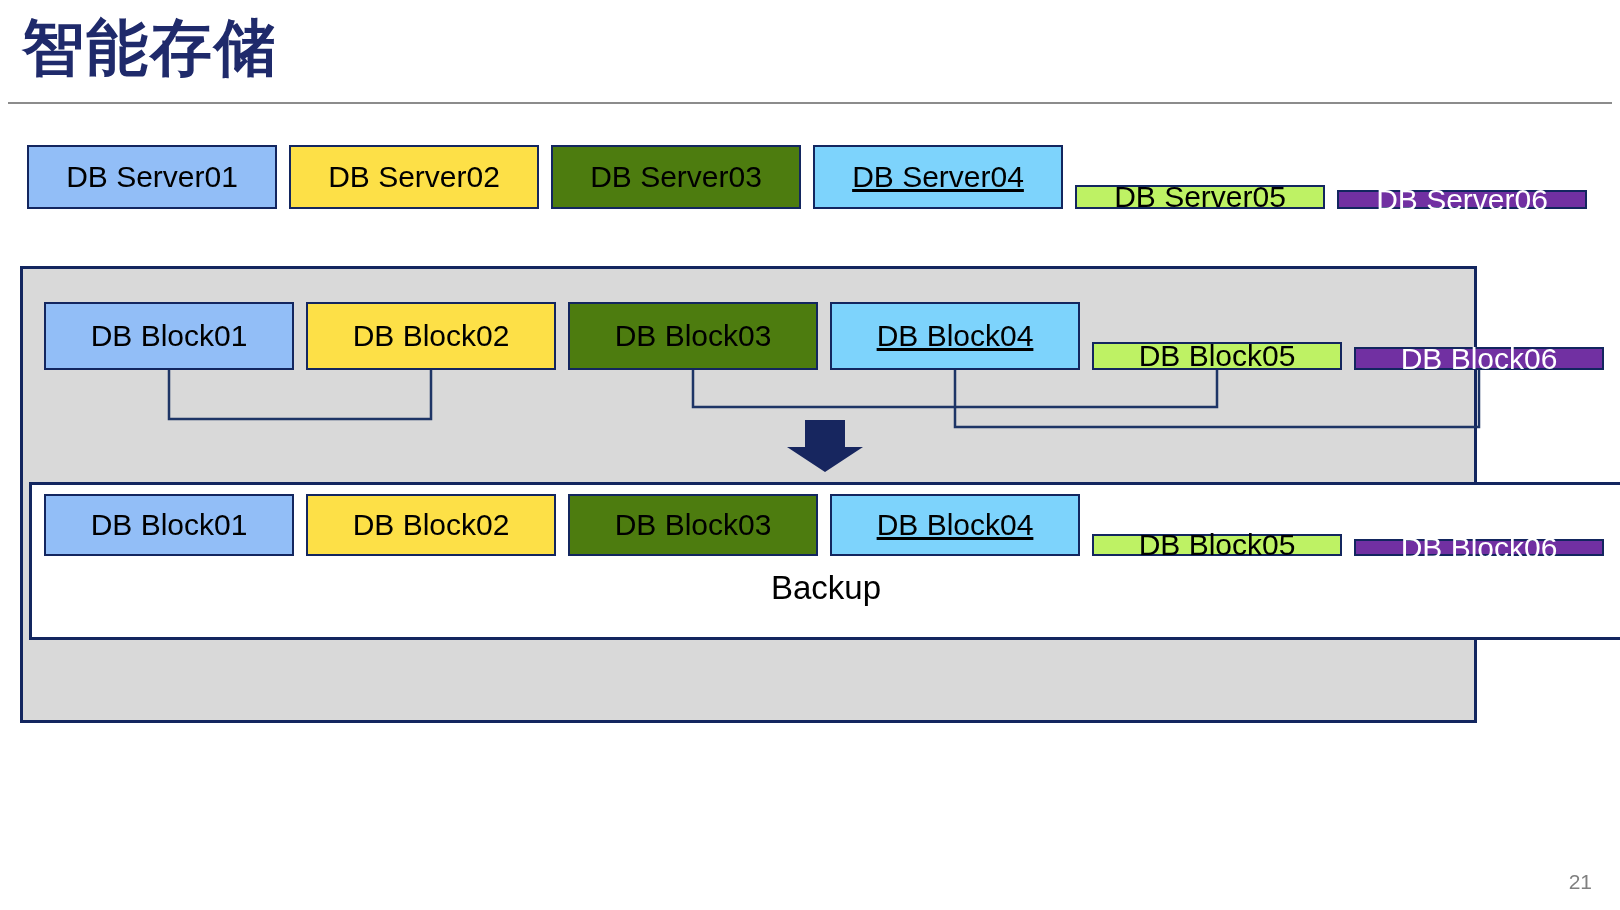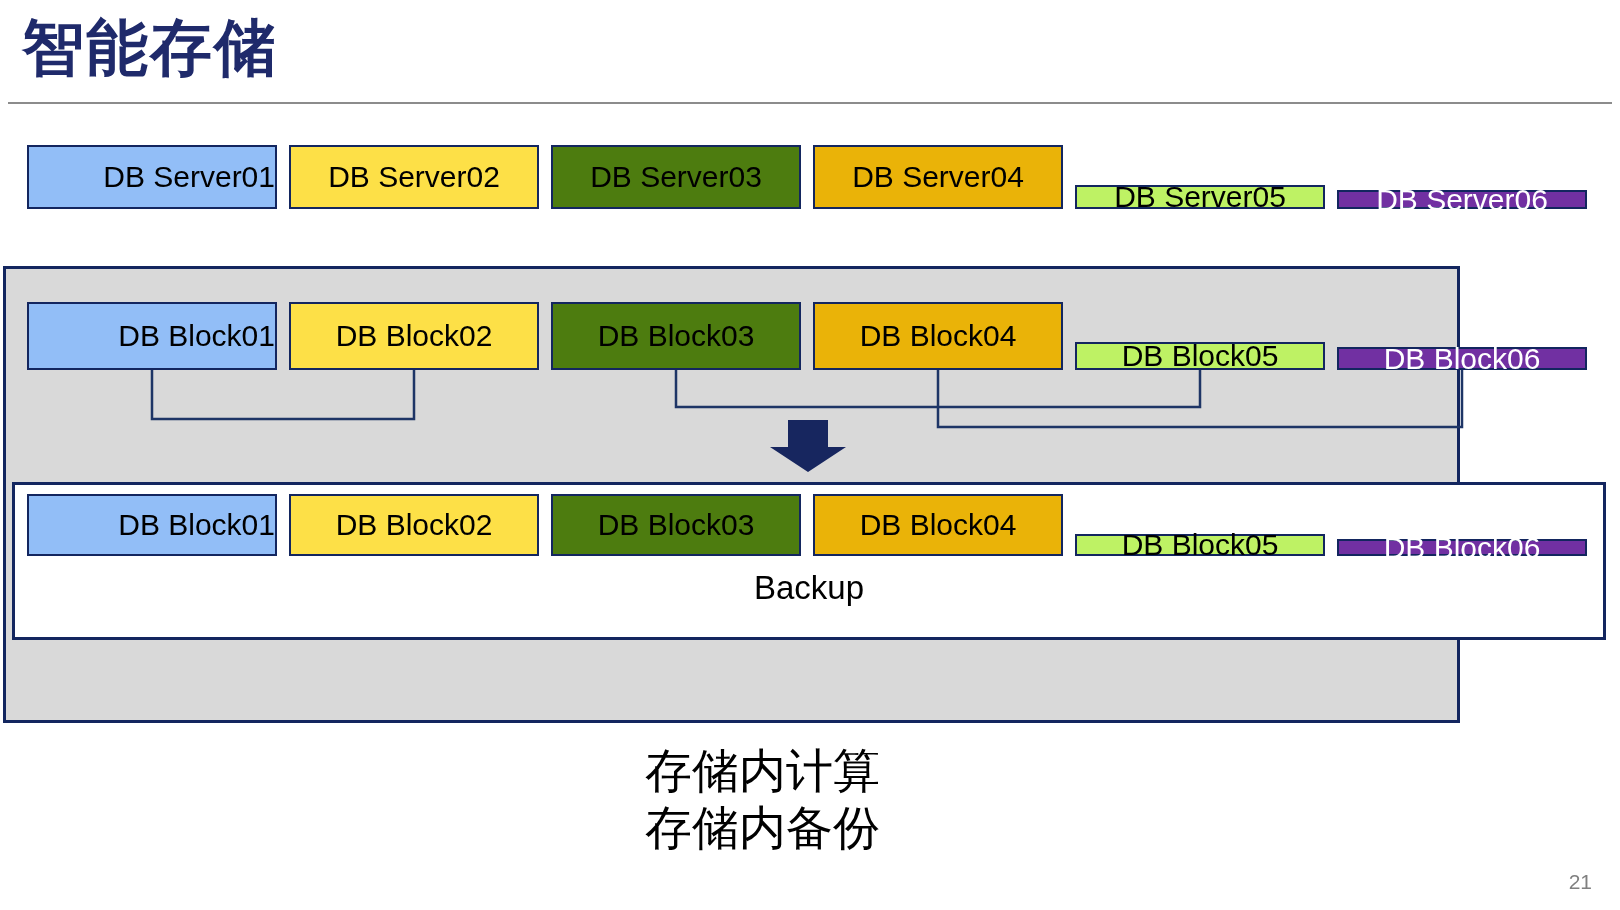--- a/index.html
+++ b/index.html
@@ -8,30 +8,30 @@
   .slide { position:relative; width:1620px; height:910px; background:#ffffff; overflow:hidden; }
 
   .title { position:absolute; left:22px; top:2px; font-size:62px; font-weight:700;
            color:#1F2A6B; line-height:92px; letter-spacing:2px; }
   .divider { position:absolute; left:8px; top:102px; width:1604px; height:0;
              border-top:2px solid #8C8C8C; }
 
   .row { position:absolute; display:flex; gap:12px; }
   .box { flex:1 1 0; display:flex; align-items:center; justify-content:center;
          border:2px solid #13265F; font-size:30px; color:#000; white-space:nowrap; }
-  .c1 { background:#92BEF7;justify-content:flex-end; }
+  .c1 { background:#92BEF7; }
   .c2 { background:#fde047; }
   .c3 { background:#4d7c0f; }
-  .c4 { background:#eab308; }
+  .c4 { background:#7dd3fc;text-decoration:underline; }
   .c5 { background:#bef264;margin-top:40px; }
   .c6 { background:#7130A2; color:#FFFFFF;margin-top:45px; }
 
   .servers { left:27px; top:145px; width:1560px; height:64px; }
 
-  .gray-box { position:absolute; left:3px; top:266px; width:1457px; height:457px;
+  .gray-box { position:absolute; left:20px; top:266px; width:1457px; height:457px;
               background:#D9D9D9; border:3px solid #13265F; }
   .blocks-top { left:21px; top:33px; width:1560px; height:68px; }
   .connectors { position:absolute; left:0; top:0; width:1604px; height:451px; }
 
   .white-box { position:absolute; left:6px; top:213px; width:1594px; height:158px;
                background:#FFFFFF; border:3px solid #13265F; }
   .blocks-bottom { left:12px; top:9px; width:1560px; height:62px; }
   .backup-label { position:absolute; left:0; right:0; top:84px; text-align:center;
                   font-size:33px; color:#000; }
 
@@ -121,19 +121,15 @@
           </div>
         <div class="box c6">
             <span>DB Block06</span>
           </div>
       </div>
       <div class="backup-label">Backup</div>
     </div>
 
   </div>
 
-  <div class="caption">
-    <div>存储内计算</div>
-    <div>存储内备份</div>
-  </div>
 
   <div class="page-number">21</div>
 </div>
 
 </body></html>

